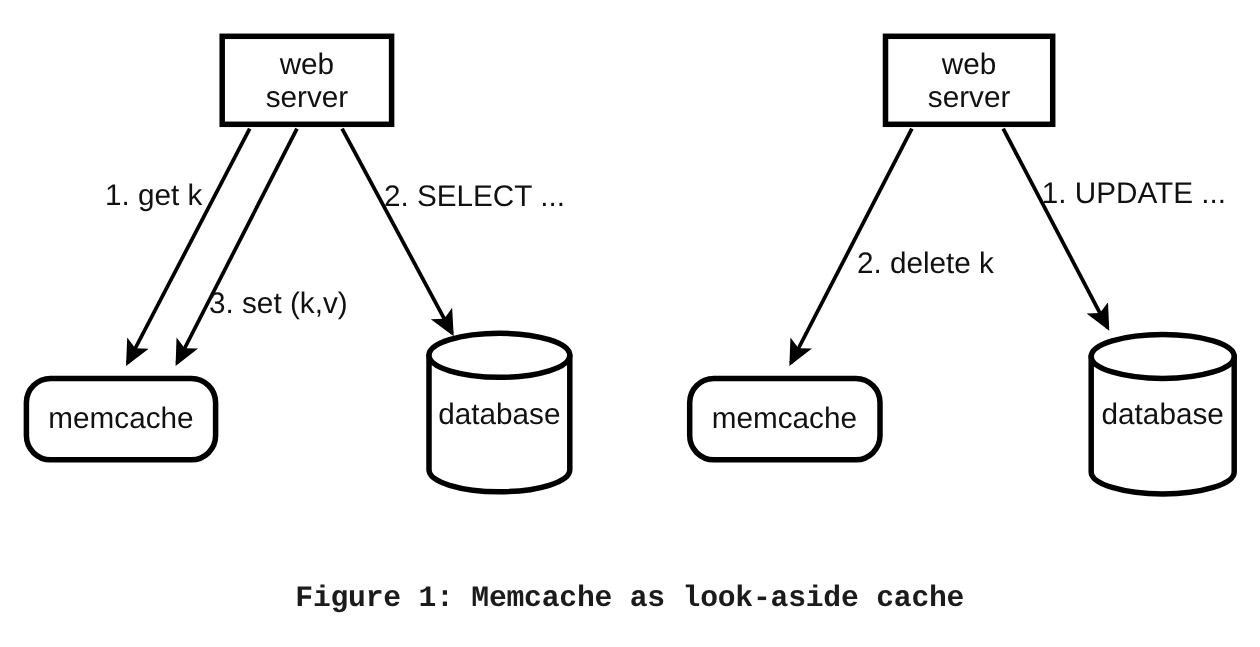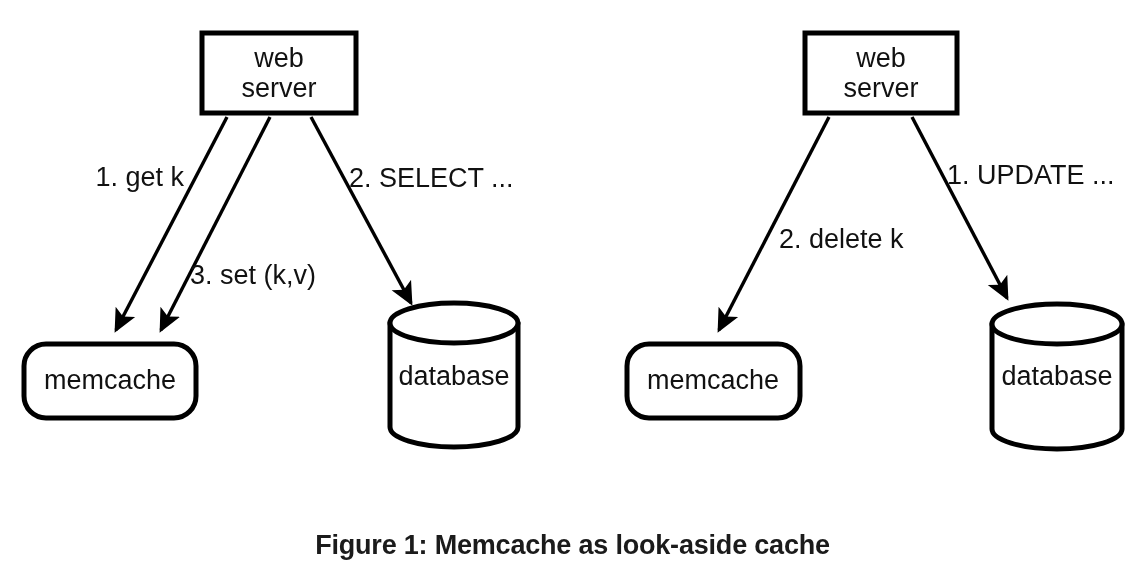--- a/index.html
+++ b/index.html
@@ -65,21 +65,21 @@
   .arrow-head {
     fill: #000000;
     stroke: none;
   }
   .caption {
     position: absolute;
     left: 0;
     right: 0;
     top: 530px;
     text-align: center;
-    font-family: Liberation Sans, sans-serif;
+    font-family: Liberation Mono, monospace;
     font-size: 27px;
     font-weight: bold;
     letter-spacing: -0.2px;
     color: #1b1b1b;
   }
 </style>
 </head>
 <body>
 
 <div id="figure-root">

